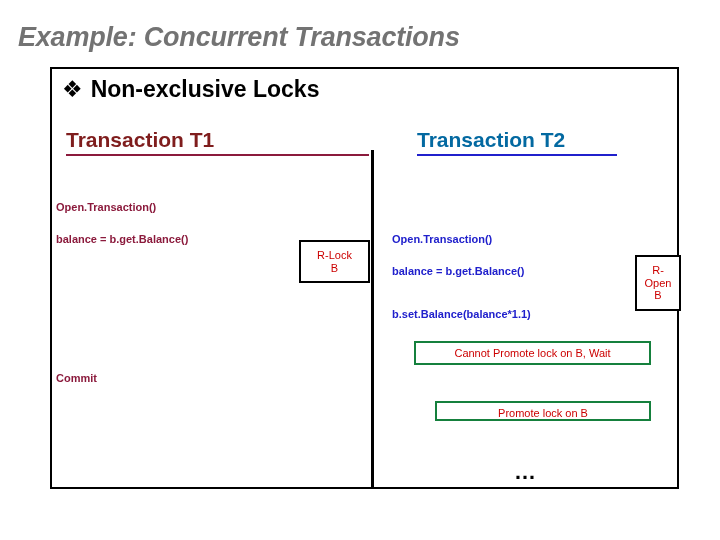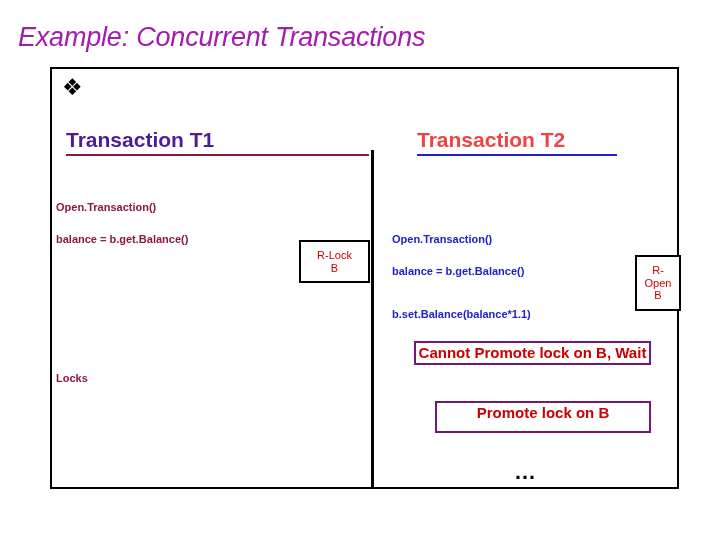--- a/index.html
+++ b/index.html
@@ -15,23 +15,23 @@
     font-family: "Liberation Sans", sans-serif;
     -webkit-font-smoothing: none;
   }
 
   
   #slide-title {
     position: absolute;
     left: 18px;
     top: 22px;
     font-size: 27px;
-    font-weight: normal;
+    font-weight: bold;
     font-style: italic;
-    color: #a21caf;
+    color: #737373;
     letter-spacing: -0.2px;
     white-space: nowrap;
   }
 
   
   #content-frame {
     position: absolute;
     left: 50px;
     top: 67px;
     width: 629px;
@@ -76,34 +76,34 @@
   
   .col-header {
     position: absolute;
     font-size: 21px;
     font-weight: bold;
     white-space: nowrap;
   }
   #header-t1 {
     left: 14px;
     top: 59px;
-    color: #4c1d95;
+    color: #7f1d1d;
   }
   #header-t1-underline {
     position: absolute;
     left: 14px;
     top: 85px;
     width: 303px;
     height: 2px;
     background: #8B1A3C;
   }
   #header-t2 {
     left: 365px;
     top: 59px;
-    color: #ef4444;
+    color: #0369a1;
   }
   #header-t2-underline {
     position: absolute;
     left: 365px;
     top: 85px;
     width: 200px;
     height: 2px;
     background: #2020CC;
   }
 
@@ -150,41 +150,41 @@
   #lock-box-t2 {
     left: 583px;
     top: 186px;
     width: 46px;
     height: 56px;
   }
 
   
   .note-box {
     position: absolute;
-    border: 2px solid #701a75;
+    border: 2px solid #15803d;
     background: #ffffff;
     box-sizing: border-box;
     color: #CC0000;
-    font-size: 15px;
-    font-weight: bold;
+    font-size: 11px;
+    font-weight: normal;
     text-align: center;
     line-height: 20px;
     white-space: nowrap;
   }
   #note-wait {
     left: 362px;
     top: 272px;
     width: 237px;
     height: 24px;
   }
   #note-promote {
     left: 383px;
     top: 332px;
     width: 216px;
-    height: 32px;
+    height: 20px;
   }
 
   
   #ellipsis {
     position: absolute;
     left: 462px;
     top: 390px;
     font-size: 22px;
     font-weight: bold;
     color: #000000;
@@ -193,33 +193,34 @@
 </style>
 </head>
 <body>
 
 <div id="slide-title">Example: Concurrent Transactions</div>
 
 <div id="content-frame">
 
   <div id="bullet-row">
     <span id="bullet-glyph">❖</span>
+    <span id="bullet-text">Non-exclusive Locks</span>
   </div>
 
   <div id="divider"></div>
 
   <div class="col-header" id="header-t1">Transaction T1</div>
   <div id="header-t1-underline"></div>
 
   <div class="col-header" id="header-t2">Transaction T2</div>
   <div id="header-t2-underline"></div>
 
   <div class="stmt t1" id="t1-line1">Open.Transaction()</div>
   <div class="stmt t1" id="t1-line2">balance = b.get.Balance()</div>
-  <div class="stmt t1" id="t1-commit">Locks</div>
+  <div class="stmt t1" id="t1-commit">Commit</div>
 
   <div class="lock-box" id="lock-box-t1">
     <span>R-Lock</span>
     <span>B</span>
   </div>
 
   <div class="stmt t2" id="t2-line1">Open.Transaction()</div>
   <div class="stmt t2" id="t2-line2">balance = b.get.Balance()</div>
   <div class="stmt t2" id="t2-line3">b.set.Balance(balance*1.1)</div>
 

